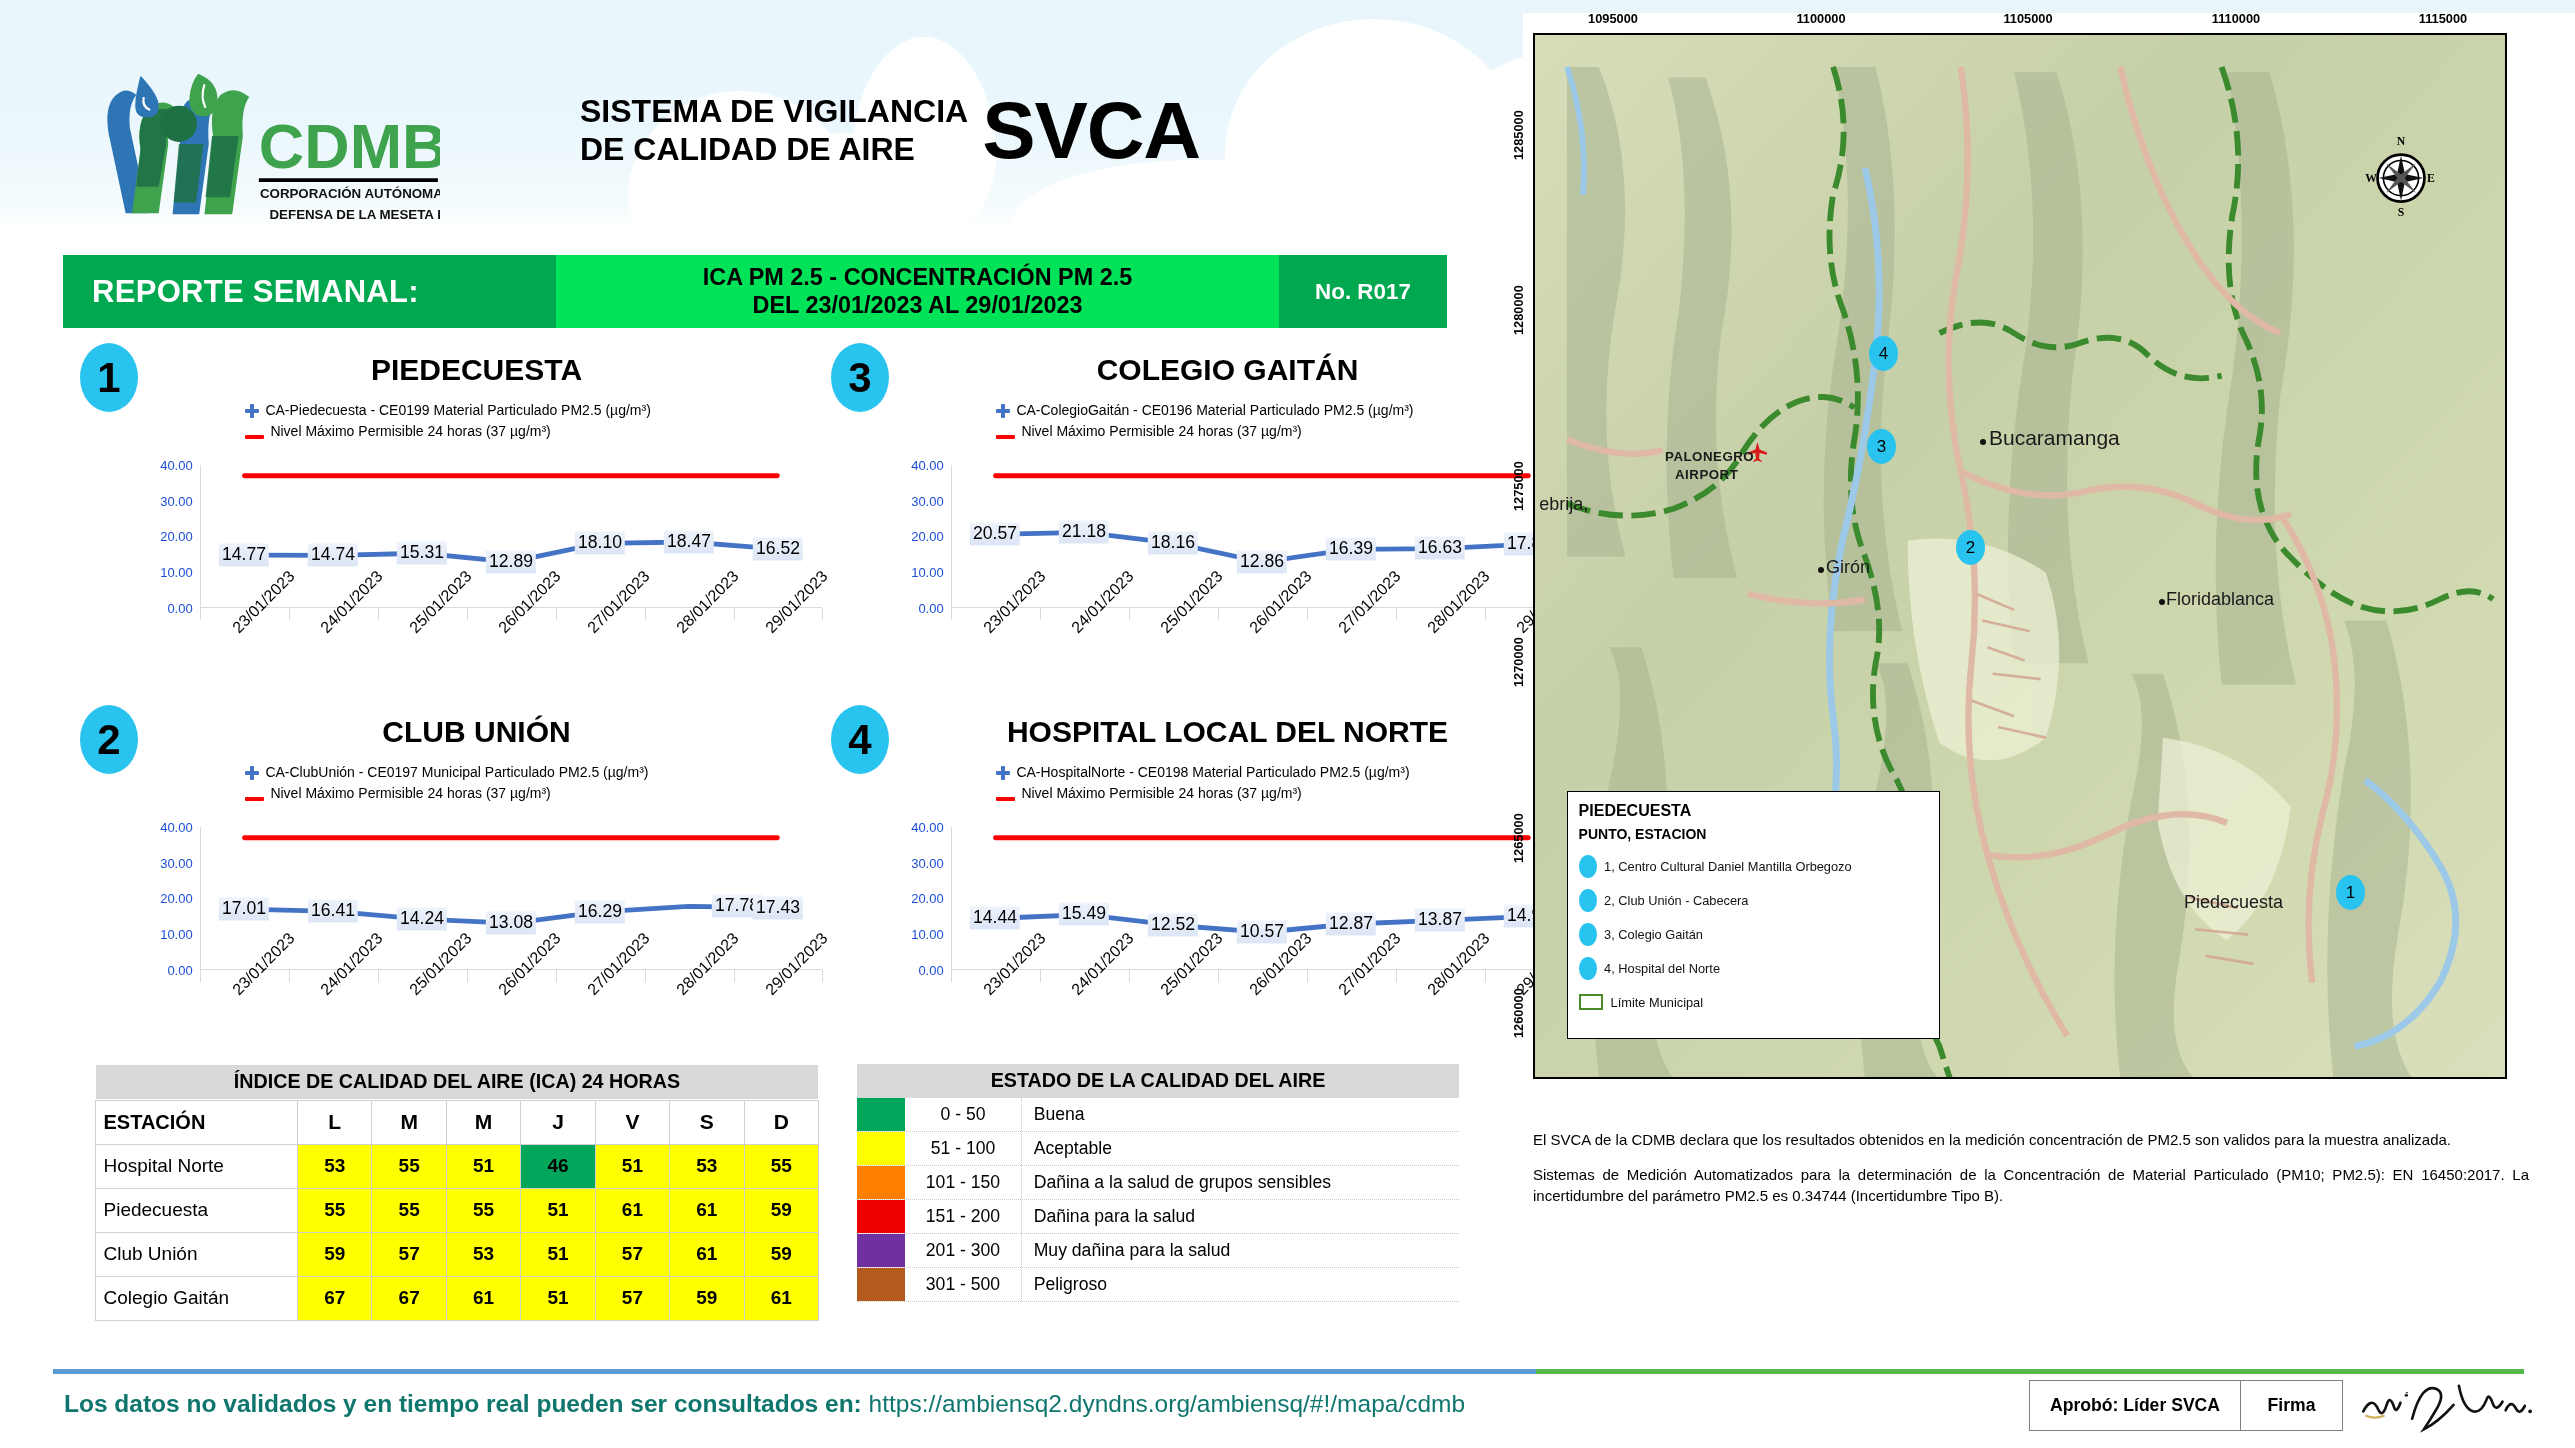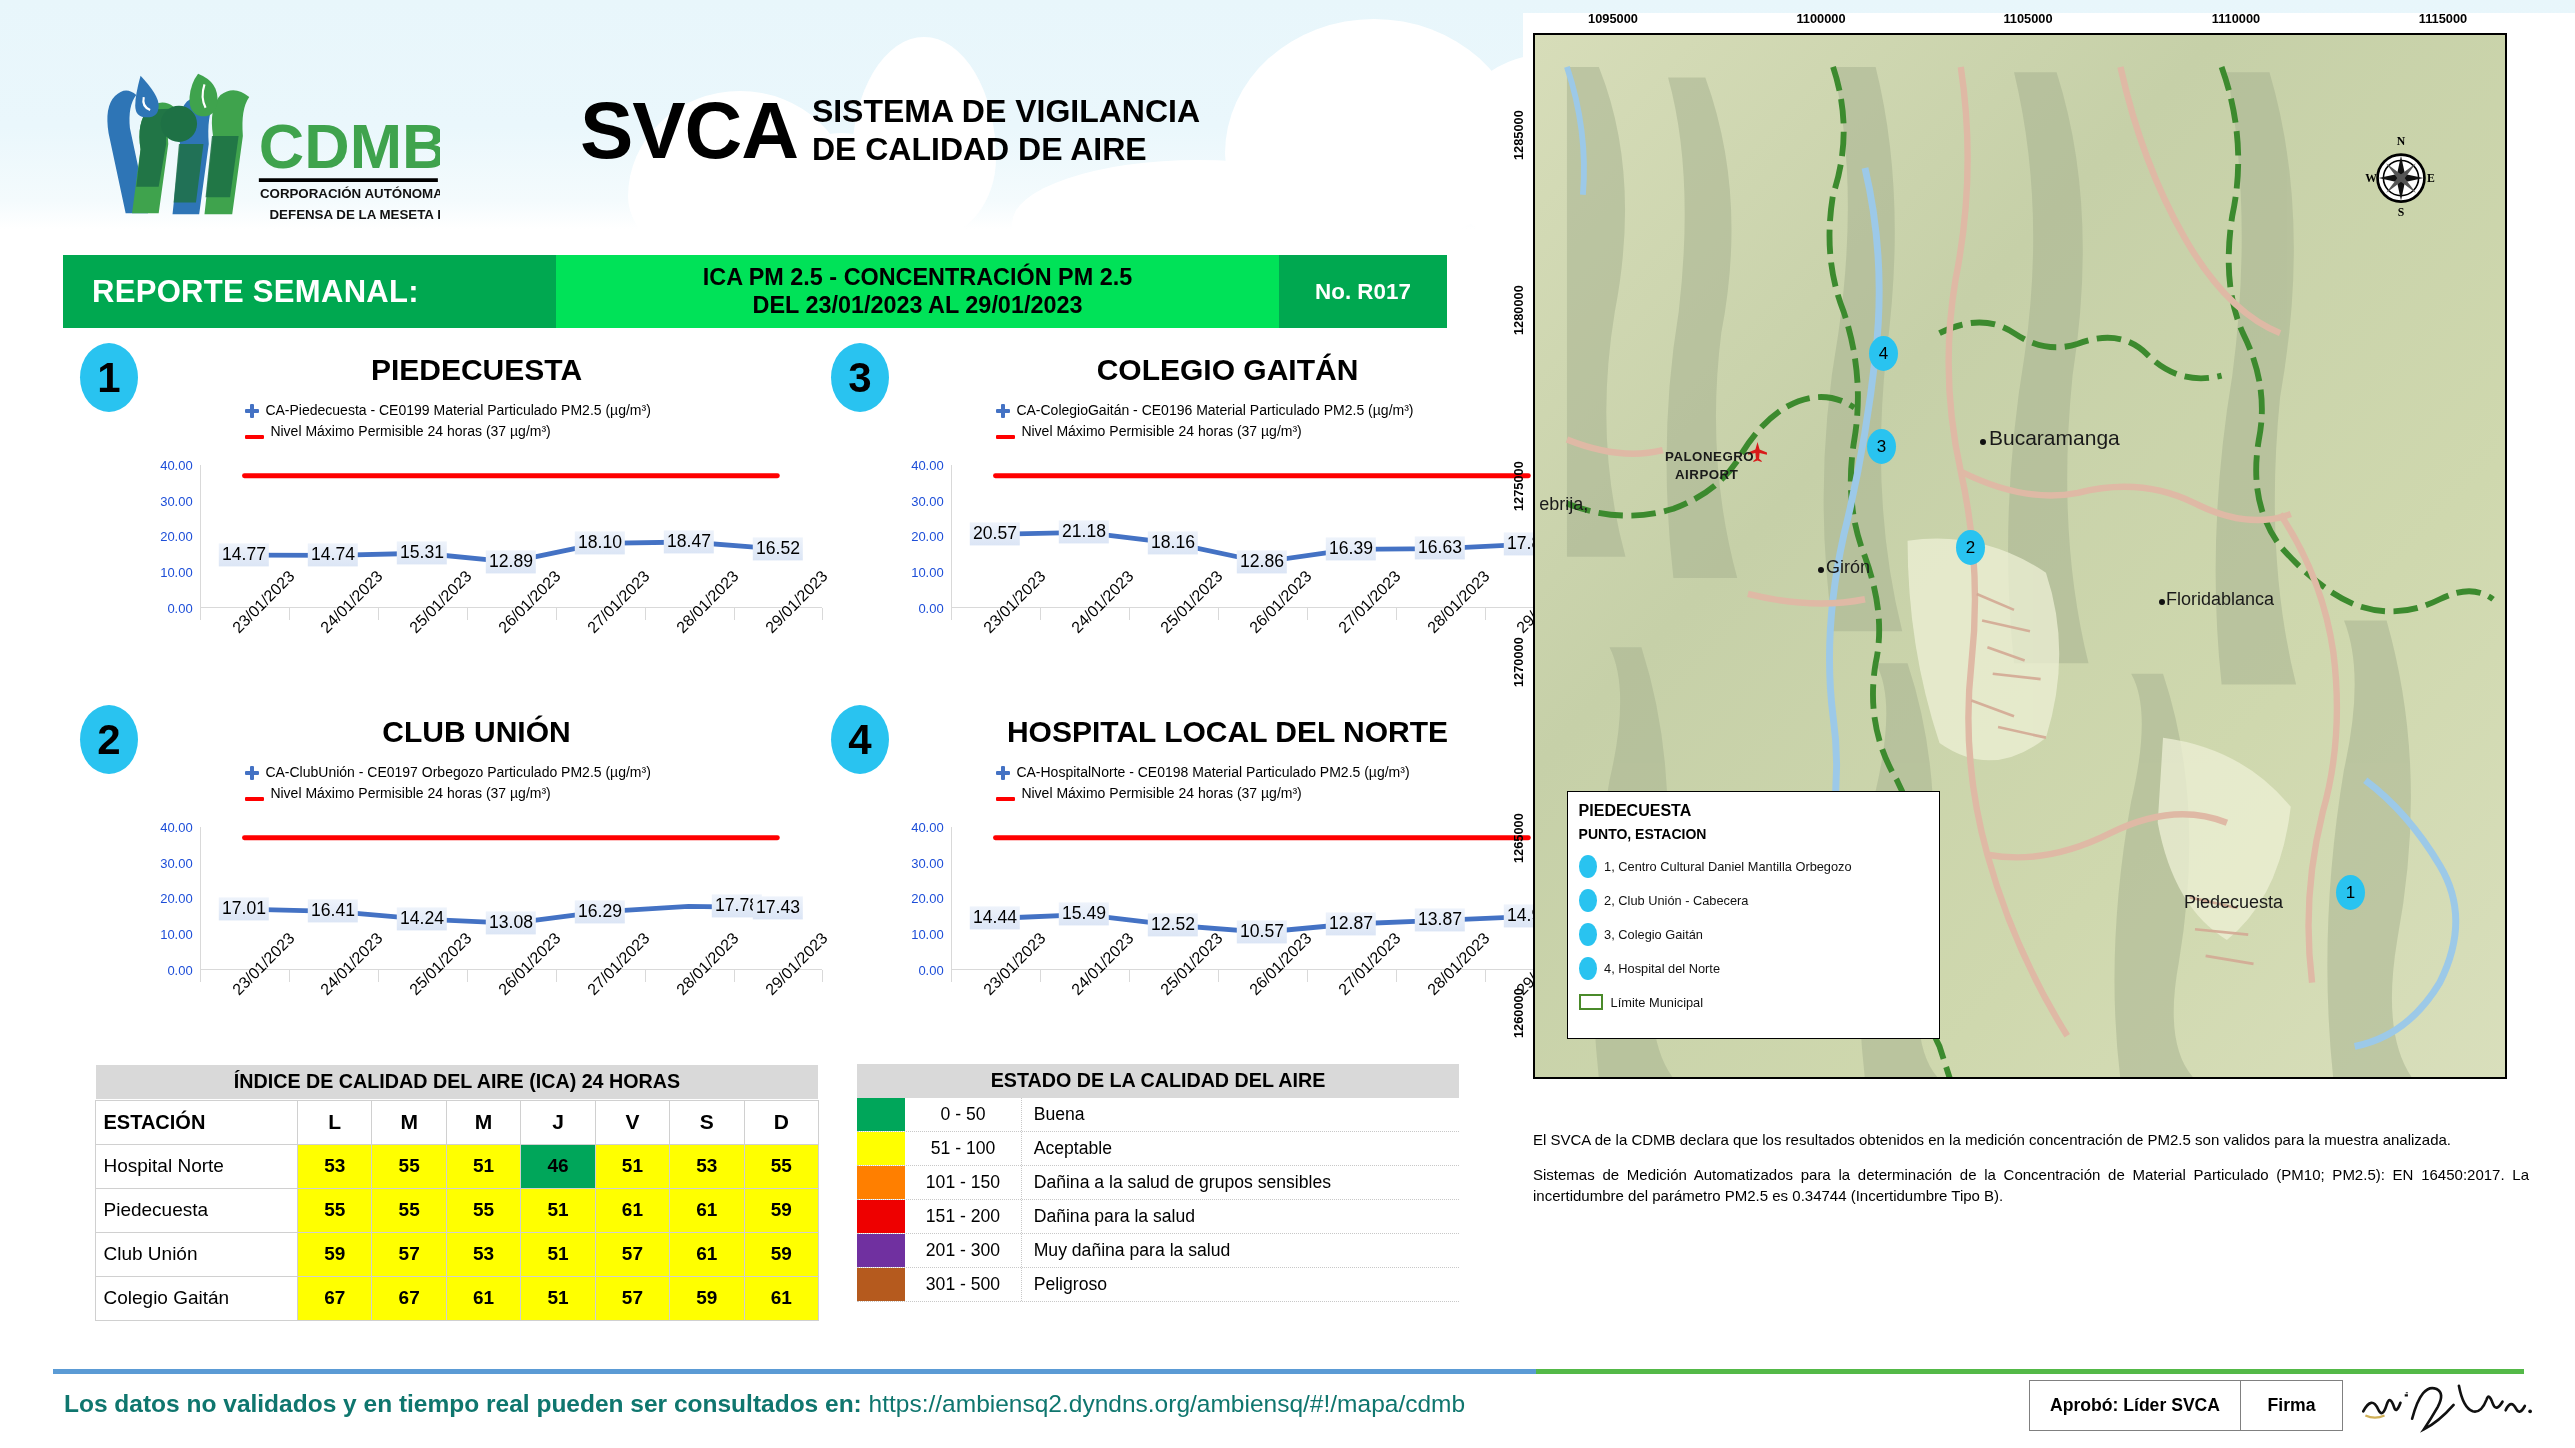--- a/index.html
+++ b/index.html
@@ -151,25 +151,25 @@
     <path d="M198 38 Q190 62 200 82" stroke="#ffffff" stroke-width="4" fill="none"></path>
 
     <text x="300" y="195" font-family="Liberation Sans, sans-serif" font-size="118" font-weight="bold" fill="#3FA34D">CDMB</text>
     <line x1="300" y1="218" x2="636" y2="218" stroke="#000" stroke-width="7"></line>
     <text x="302" y="252" font-family="Liberation Sans, sans-serif" font-size="25" font-weight="bold" fill="#111">CORPORACIÓN AUTÓNOMA REGIONAL PARA LA</text>
     <text x="320" y="290" font-family="Liberation Sans, sans-serif" font-size="25" font-weight="bold" fill="#111">DEFENSA DE LA MESETA DE BUCARAMANGA</text>
   </svg>
 </div>
 
 <div id="svca-wrap">
-  <div id="svca-word">SVCA</div>
   <div id="svca-sub">
     <div>SISTEMA DE VIGILANCIA</div>
     <div>DE CALIDAD DE AIRE</div>
   </div>
+  <div id="svca-word">SVCA</div>
 </div>
 
 <div id="banner">
   <div class="b1">REPORTE SEMANAL:</div>
   <div class="b2">
     <div>ICA PM 2.5 - CONCENTRACIÓN PM 2.5</div>
     <div>DEL 23/01/2023 AL 29/01/2023</div>
   </div>
   <div class="b3">No. R017</div>
 </div>
@@ -285,21 +285,21 @@
         <div class="xlab" style="left:562px; top:4.3px;">29/01/2023</div>
       </div>
     </div>
   </div>
 <div class="chart-block" id="chart2" style="left:80px;  top:705px;">
     <div class="badge">2</div>
     <div class="chart-title">CLUB UNIÓN</div>
     <div class="legend">
       <div class="legend-row">
         <span class="mk-series"></span>
-        <span class="txt">CA-ClubUnión - CE0197 Orbegozo Particulado PM2.5 (µg/m³)</span>
+        <span class="txt">CA-ClubUnión - CE0197 Municipal Particulado PM2.5 (µg/m³)</span>
       </div>
       <div class="legend-row">
         <span class="mk-line"></span>
         <span class="txt">Nivel Máximo Permisible 24 horas (37 µg/m³)</span>
       </div>
     </div>
     <div class="plot">
       <div class="yaxis">
         <div class="ylabel" style="top:0px">40.00</div>
         <div class="ylabel" style="top:36px">30.00</div>

